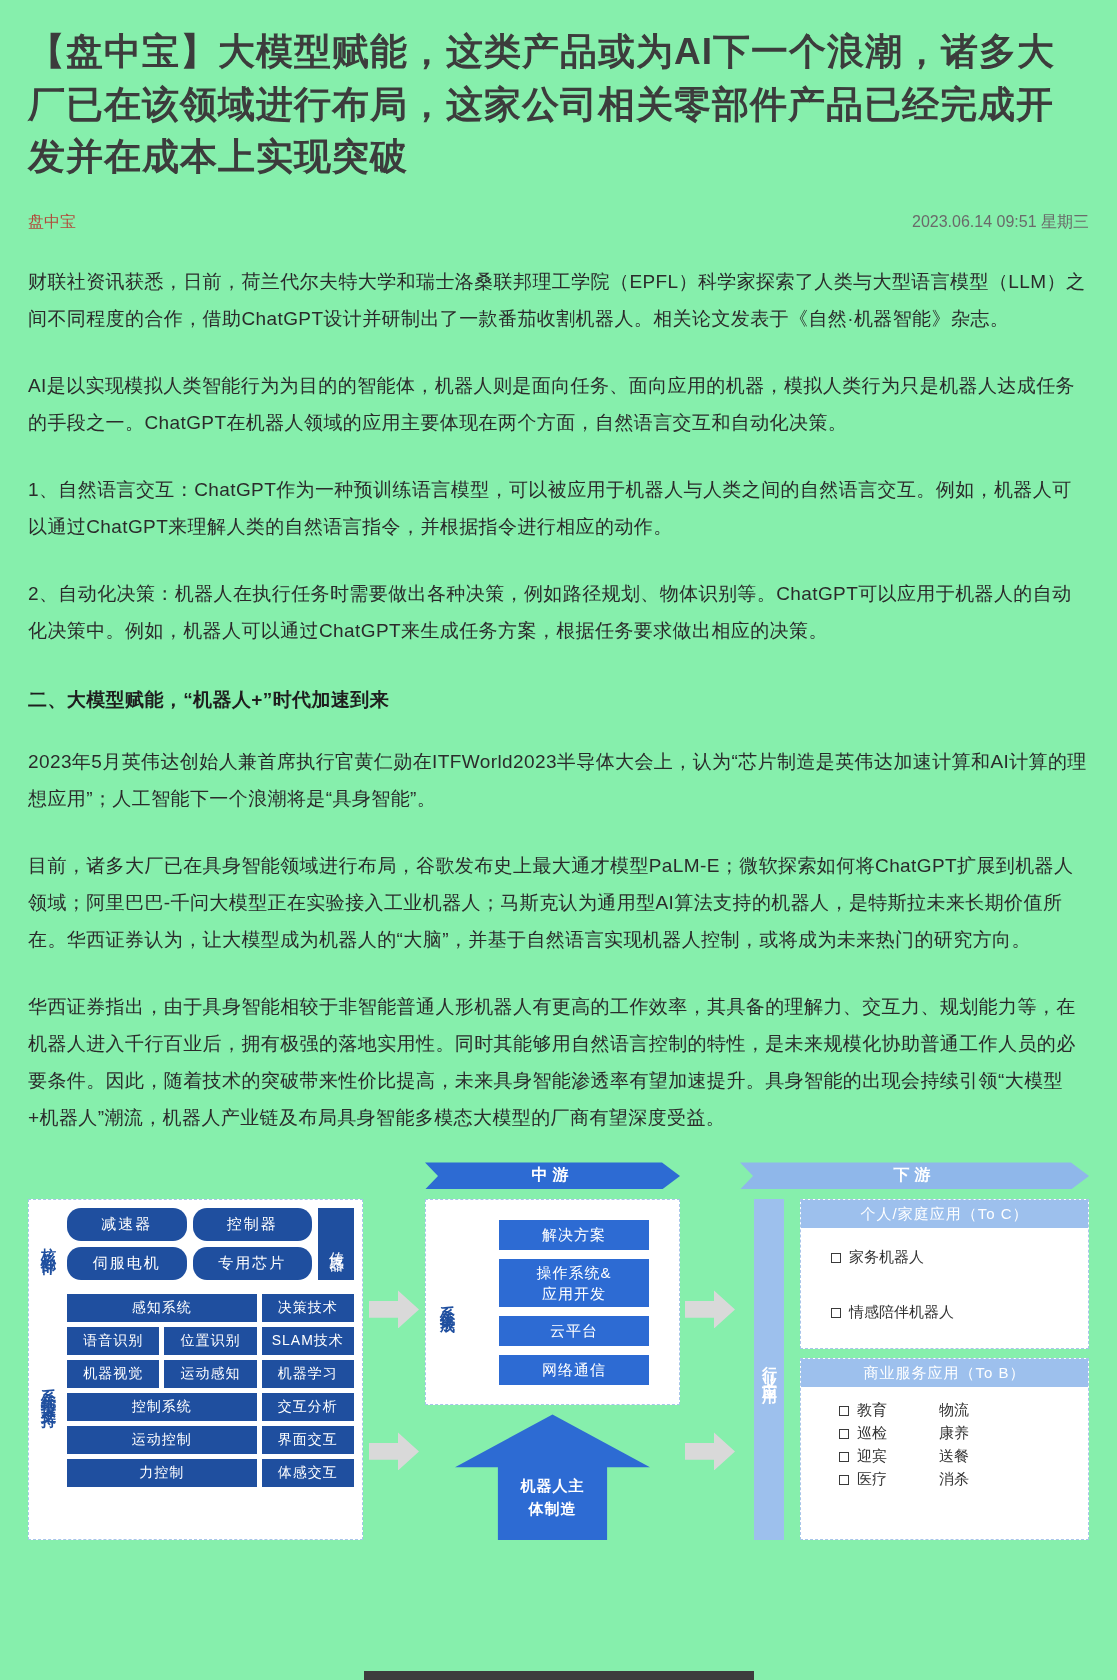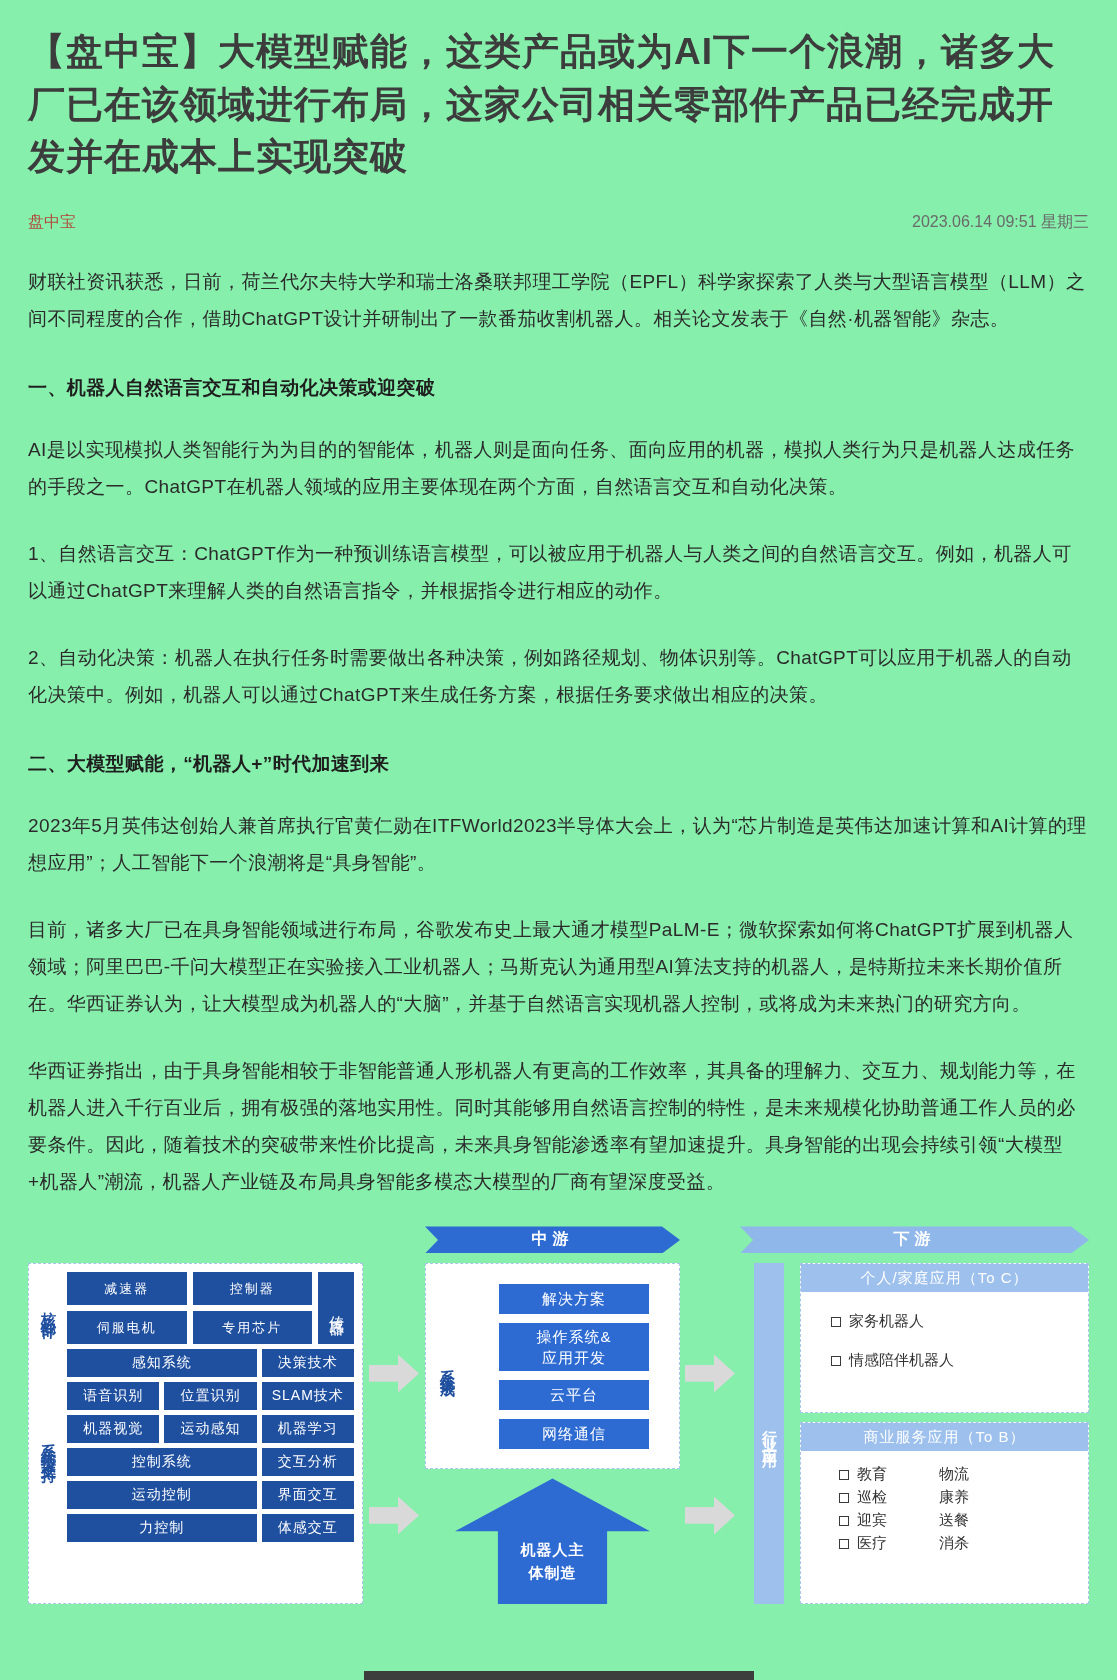--- a/index.html
+++ b/index.html
@@ -75,25 +75,25 @@
   .v-label {
     writing-mode:vertical-rl;
     color:var(--dark-blue,#1f4f9f);
     font-weight:700; font-size:15px; letter-spacing:4px;
     display:flex; align-items:center; justify-content:center;
     width:26px;
   }
   .up-core { display:flex; gap:6px; align-items:stretch; }
   .core-grid { flex:1; display:flex; flex-direction:column; gap:6px; }
   .core-row { display:flex; gap:6px; }
-  .core-row .blue-box { flex:1; height:33px; font-size:13px; letter-spacing:2px; }
+  .core-row .blue-box { flex:1; height:33px; font-size:15px; letter-spacing:2px;border-radius:14px; }
   .sensor {
     width:36px; writing-mode:vertical-rl; letter-spacing:3px; font-size:15px;
   }
-  .up-support { display:flex; gap:6px; margin-top:5px; }
+  .up-support { display:flex; gap:6px; margin-top:14px; }
   .support-grid { flex:1; display:flex; flex-direction:column; gap:5px; }
   .s-row { display:flex; gap:5px; }
   .s-row .blue-box { height:28px; letter-spacing:1px; }
   .wide { flex:2.05; } .narrow { flex:1; } .third { flex:1; }
 
   
   .mid-area { left:397px; top:37px; width:255px; height:206px; display:flex; gap:19px; padding:10px 10px 10px 8px; }
   .mid-boxes { flex:1; display:flex; flex-direction:column; gap:9px; align-items:center; justify-content:center; }
   .mid-boxes .blue-box {
     background:var(--mid-blue,#2d6bd3);
@@ -130,21 +130,21 @@
     writing-mode:vertical-rl; font-size:15px; font-weight:700; letter-spacing:8px;
     display:flex; align-items:center; justify-content:center;
   }
   .app-box.toc { left:772px; top:37px;  width:289px; height:150px; }
   .app-box.tob { left:772px; top:196px; width:289px; height:182px; }
   .app-header {
     height:28px; background:var(--lighter-blue,#9dc0ed); color:#fff;
     display:flex; align-items:center; justify-content:center;
     font-size:15px; font-weight:400; letter-spacing:1px;
   }
-  .app-items { padding:20px 0 0 30px; display:flex; flex-direction:column; gap:20px; font-size:15px; color:#333; }
+  .app-items { padding:20px 0 0 30px; display:flex; flex-direction:column; gap:36px; font-size:15px; color:#333; }
   .app-item { display:flex; align-items:center; gap:8px; }
   .sq { width:10px; height:10px; border:1.6px solid #3a3a3a; display:inline-block; flex:none; }
   .tob-grid {
     display:grid; grid-template-columns:100px 1fr;
     padding:14px 10px 0 38px; row-gap:4px;
     font-size:15px; color:#333; align-items:center;
   }
 
   .bottom-bar {
     position:absolute; bottom:0; left:50%; transform:translateX(-50%);
@@ -158,21 +158,20 @@
 
   <h1 class="title">【盘中宝】大模型赋能，这类产品或为AI下一个浪潮，诸多大厂已在该领域进行布局，这家公司相关零部件产品已经完成开发并在成本上实现突破</h1>
 
   <div class="meta">
     <span class="source">盘中宝</span>
     <span class="date">2023.06.14 09:51 星期三</span>
   </div>
 
   <p class="para">财联社资讯获悉，日前，荷兰代尔夫特大学和瑞士洛桑联邦理工学院（EPFL）科学家探索了人类与大型语言模型（LLM）之间不同程度的合作，借助ChatGPT设计并研制出了一款番茄收割机器人。相关论文发表于《自然·机器智能》杂志。</p>
 
-  <h2 class="heading">一、机器人自然语言交互和自动化决策或迎突破</h2>
   <p class="para">AI是以实现模拟人类智能行为为目的的智能体，机器人则是面向任务、面向应用的机器，模拟人类行为只是机器人达成任务的手段之一。ChatGPT在机器人领域的应用主要体现在两个方面，自然语言交互和自动化决策。</p>
   <p class="para">1、自然语言交互：ChatGPT作为一种预训练语言模型，可以被应用于机器人与人类之间的自然语言交互。例如，机器人可以通过ChatGPT来理解人类的自然语言指令，并根据指令进行相应的动作。</p>
   <p class="para">2、自动化决策：机器人在执行任务时需要做出各种决策，例如路径规划、物体识别等。ChatGPT可以应用于机器人的自动化决策中。例如，机器人可以通过ChatGPT来生成任务方案，根据任务要求做出相应的决策。</p>
 
   <h2 class="heading">二、大模型赋能，“机器人+”时代加速到来</h2>
   <p class="para">2023年5月英伟达创始人兼首席执行官黄仁勋在ITFWorld2023半导体大会上，认为“芯片制造是英伟达加速计算和AI计算的理想应用”；人工智能下一个浪潮将是“具身智能”。</p>
   <p class="para">目前，诸多大厂已在具身智能领域进行布局，谷歌发布史上最大通才模型PaLM-E；微软探索如何将ChatGPT扩展到机器人领域；阿里巴巴-千问大模型正在实验接入工业机器人；马斯克认为通用型AI算法支持的机器人，是特斯拉未来长期价值所在。华西证券认为，让大模型成为机器人的“大脑”，并基于自然语言实现机器人控制，或将成为未来热门的研究方向。</p>
   <p class="para">华西证券指出，由于具身智能相较于非智能普通人形机器人有更高的工作效率，其具备的理解力、交互力、规划能力等，在机器人进入千行百业后，拥有极强的落地实用性。同时其能够用自然语言控制的特性，是未来规模化协助普通工作人员的必要条件。因此，随着技术的突破带来性价比提高，未来具身智能渗透率有望加速提升。具身智能的出现会持续引领“大模型+机器人”潮流，机器人产业链及布局具身智能多模态大模型的厂商有望深度受益。</p>
 
   <div class="diagram">

